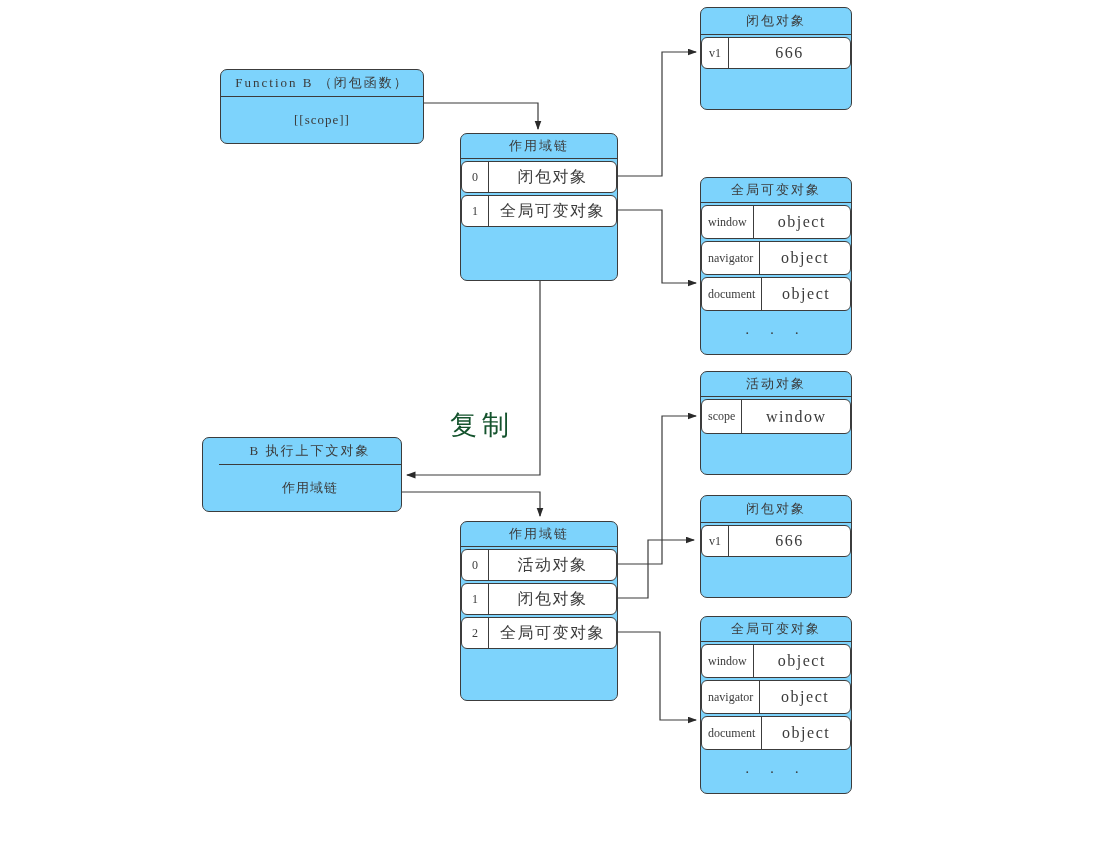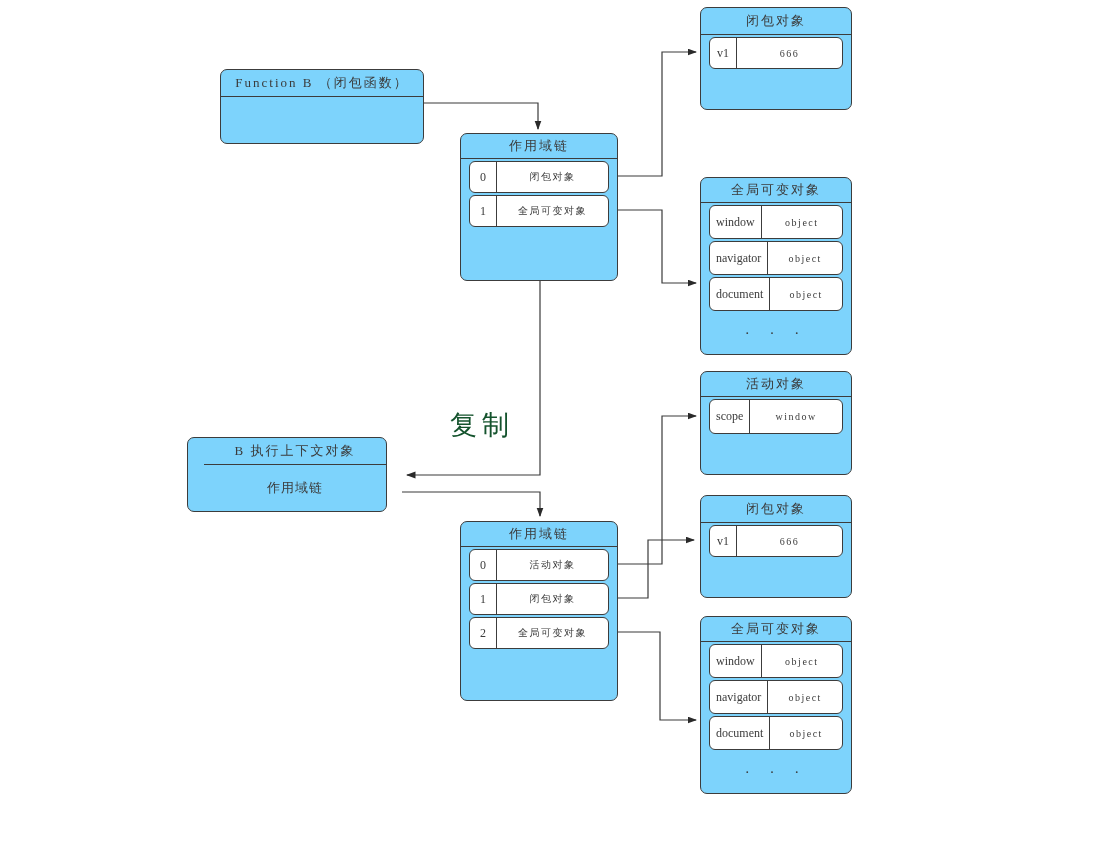--- a/index.html
+++ b/index.html
@@ -17,33 +17,33 @@
     box-sizing:border-box; height:25px; display:flex; align-items:center; justify-content:center;
     font-size:13px; letter-spacing:2px; border-bottom:1px solid #3c3c3c;
   }
   .hdr.tall { height:27px; }
   .plainbody {
     display:flex; align-items:center; justify-content:center;
     font-size:13px; letter-spacing:1px; height:46px;
   }
   .row {
     box-sizing:border-box; display:flex; align-items:stretch;
-    border:1px solid #3c3c3c; border-radius:6px; background:#fff; margin:2px 8px;
+    border:1px solid #3c3c3c; border-radius:6px; background:#fff; margin:2px 0;
     height:32px;
     text-align:center;
   }
   .row.h34 { height:34px; }
   .row.h35 { height:35px; }
   .key {
     display:flex; align-items:center; justify-content:center;
     padding:0 6px; min-width:14px; border-right:1px solid #3c3c3c; font-size:12px;
   }
   .val {
     flex:1; display:flex; align-items:center; justify-content:center;
-    font-size:10px; letter-spacing:1.5px;
+    font-size:16px; letter-spacing:1.5px;
   }
   .dots { text-align:center; font-size:15px; letter-spacing:8px; padding-top:12px; color:#3b3b3b; }
   .copy-label {
     position:absolute; left:450px; top:407px; font-size:27px; letter-spacing:5px; color:#14532d;
   }
 </style>
 </head>
 <body>
 
 <div class="stage">
@@ -69,20 +69,21 @@
 
     <path d="M618,598 H648 V540 H694" fill="none" stroke="#3a3a3a" stroke-width="1.2" marker-end="url(#arr)"></path>
 
     <path d="M618,632 H660 V720 H696" fill="none" stroke="#3a3a3a" stroke-width="1.2" marker-end="url(#arr)"></path>
   </svg>
 
   <div class="copy-label">复制</div>
 
   <div class="node" style="left:220px; top:69px; width:204px; height:75px;">
     <div class="hdr tall">Function B （闭包函数）</div>
+    <div class="plainbody">[[scope]]</div>
   </div>
 
   <div class="node" style="left:460px; top:133px; width:158px; height:148px;">
     <div class="hdr">作用域链</div>
     <div class="row">
       <span class="key">0</span>
       <span class="val">闭包对象</span>
     </div>
     <div class="row">
       <span class="key">1</span>
@@ -141,21 +142,21 @@
       <span class="key">navigator</span>
       <span class="val">object</span>
     </div>
     <div class="row h34">
       <span class="key">document</span>
       <span class="val">object</span>
     </div>
     <div class="dots">· · ·</div>
   </div>
 
-  <div class="node" style="left:187px; top:437px; width:200px; height:75px;padding-left:16px;">
+  <div class="node" style="left:202px; top:437px; width:200px; height:75px;padding-left:16px;">
     <div class="hdr tall">B 执行上下文对象</div>
     <div class="plainbody">作用域链</div>
   </div>
 
   <div class="node" style="left:460px; top:521px; width:158px; height:180px;">
     <div class="hdr">作用域链</div>
     <div class="row">
       <span class="key">0</span>
       <span class="val">活动对象</span>
     </div>

